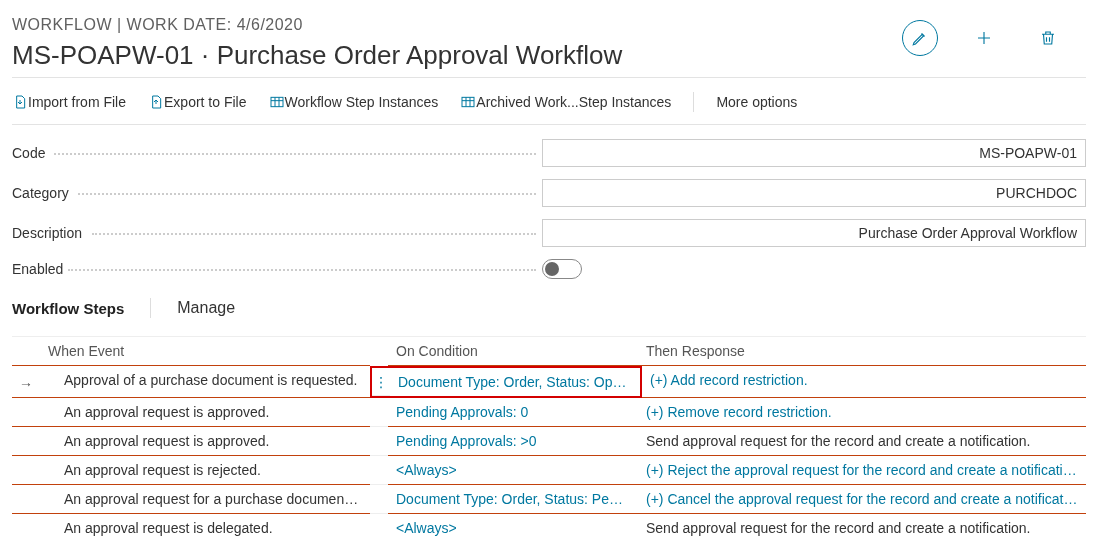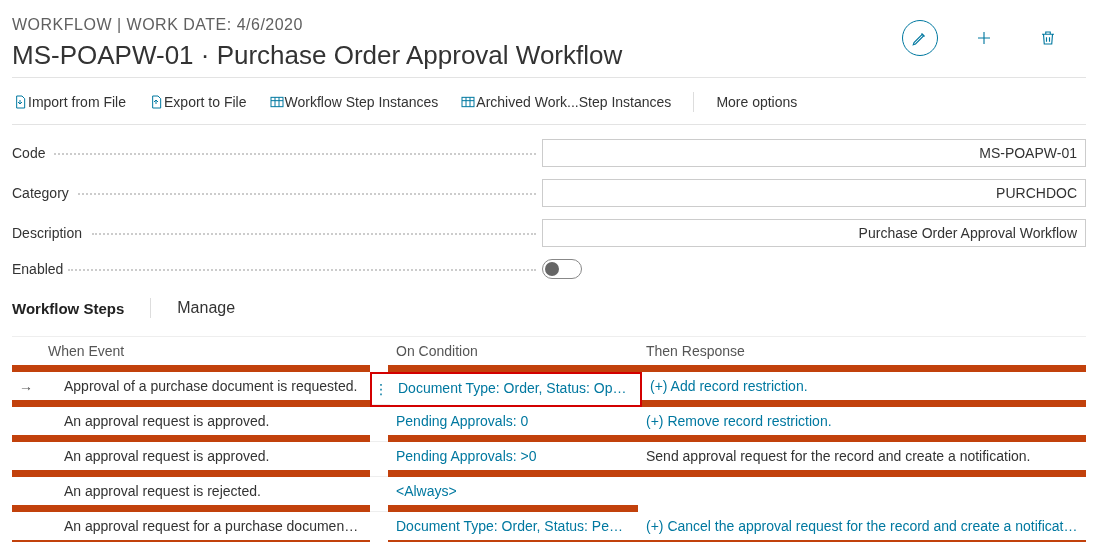--- a/index.html
+++ b/index.html
@@ -26,21 +26,21 @@
 .form-input { flex:1; border:1px solid #ccc; padding:5px 8px; font-size:14px; color:#333; background:#fff;text-align:right; }
 .toggle { position:relative; width:40px; height:20px; border-radius:10px; border:1px solid #888; background:#fff; cursor:pointer; }
 .toggle::after { content:""; position:absolute; left:2px; top:2px; width:14px; height:14px; border-radius:50%; background:#666; }
 
 .section-bar { display:flex; align-items:center; gap:26px; margin-top:9px; padding:4px 0 10px; }
 .section-title { font-size:15px; font-weight:600; color:#222; }
 
 .grid { border-top:1px solid #eee; margin-top:8px; }
 .grid-head, .grid-row { display:flex; align-items:stretch; font-size:14px; }
 .grid-head { color:#555; }
-.grid-head .c, .grid-row .c { padding:6px 8px; border-bottom:7px solid #c2410c; white-space:nowrap; overflow:hidden; text-overflow:ellipsis; }
+.grid-head .c, .grid-row .c { padding:6px 8px; border-bottom:1px solid #c2410c; white-space:nowrap; overflow:hidden; text-overflow:ellipsis; }
 .c-arrow { width:28px; flex:none; display:flex; align-items:center; justify-content:center; color:#555; }
 .c-event { width:330px; flex:none; }
 .c-cond  { width:250px; flex:none; }
 .c-resp  { flex:1; }
 .link { color:#0078a0; cursor:pointer; }
 .indent-1 { padding-left:24px !important; }
 
 .cond-wrap { display:flex; align-items:stretch;justify-content:center; }
 .cond-menu { width:18px; flex:none; display:flex; align-items:center; justify-content:center; color:#0078a0; cursor:pointer; border-bottom:1px solid #eee; }
 .highlight-box { border:2px solid #d30000; }
@@ -185,20 +185,21 @@
         </div>
         <div class="c c-resp">Send approval request for the record and create a notification.</div>
       </div>
       <div class="grid-row">
         <div class="c c-arrow"></div>
         <div class="c c-event indent-1">An approval request is rejected.</div>
         <div class="cond-wrap">
           <div class="cond-menu"></div>
           <div class="c c-cond link">&lt;Always&gt;</div>
         </div>
+        <div class="c c-resp link">(+) Reject the approval request for the record and create a notification.</div>
       </div>
       <div class="grid-row">
         <div class="c c-arrow"></div>
         <div class="c c-event indent-1">An approval request for a purchase document is ca...</div>
         <div class="cond-wrap">
           <div class="cond-menu"></div>
           <div class="c c-cond link">Document Type: Order, Status: Pendin...</div>
         </div>
         <div class="c c-resp link">(+) Cancel the approval request for the record and create a notification.</div>
       </div>

